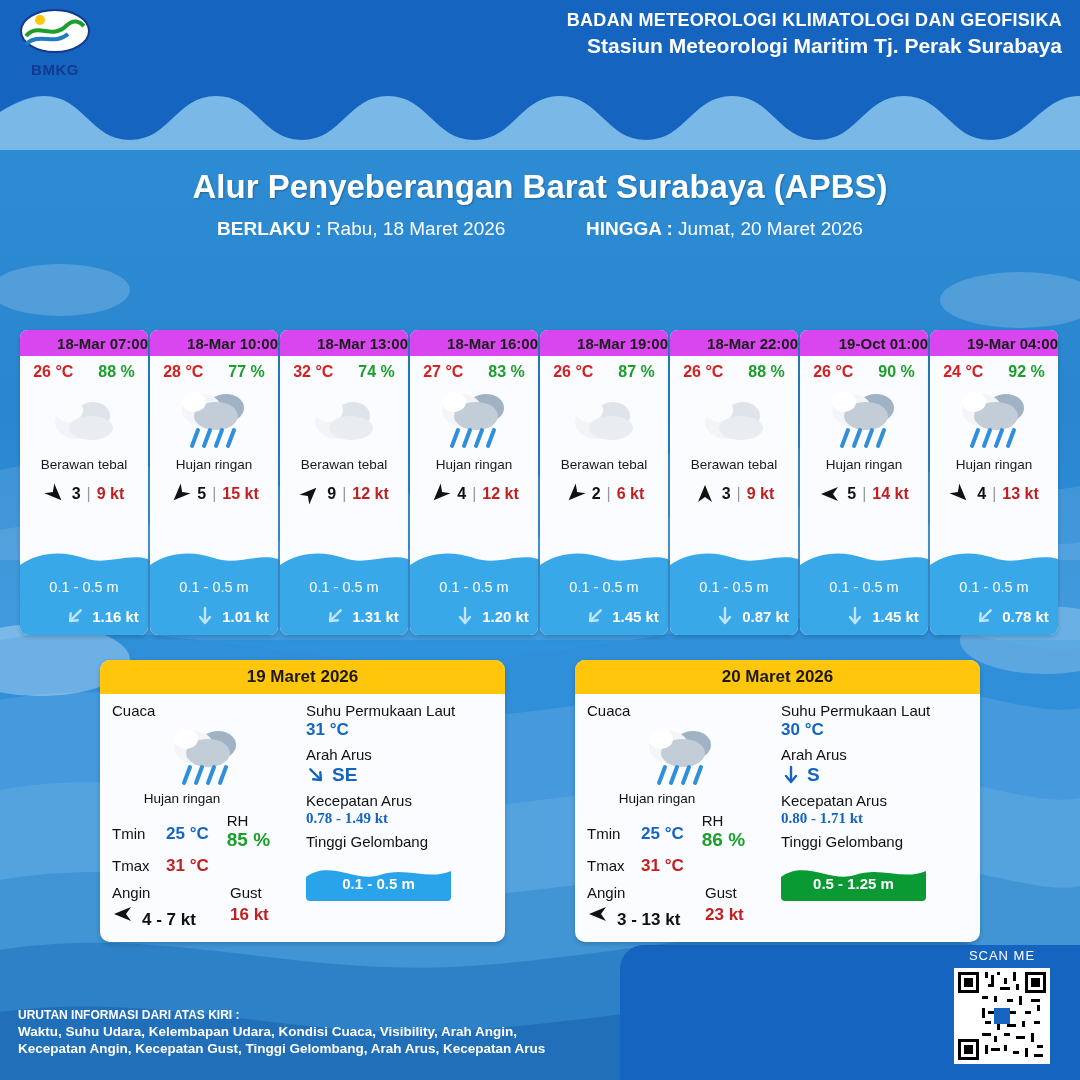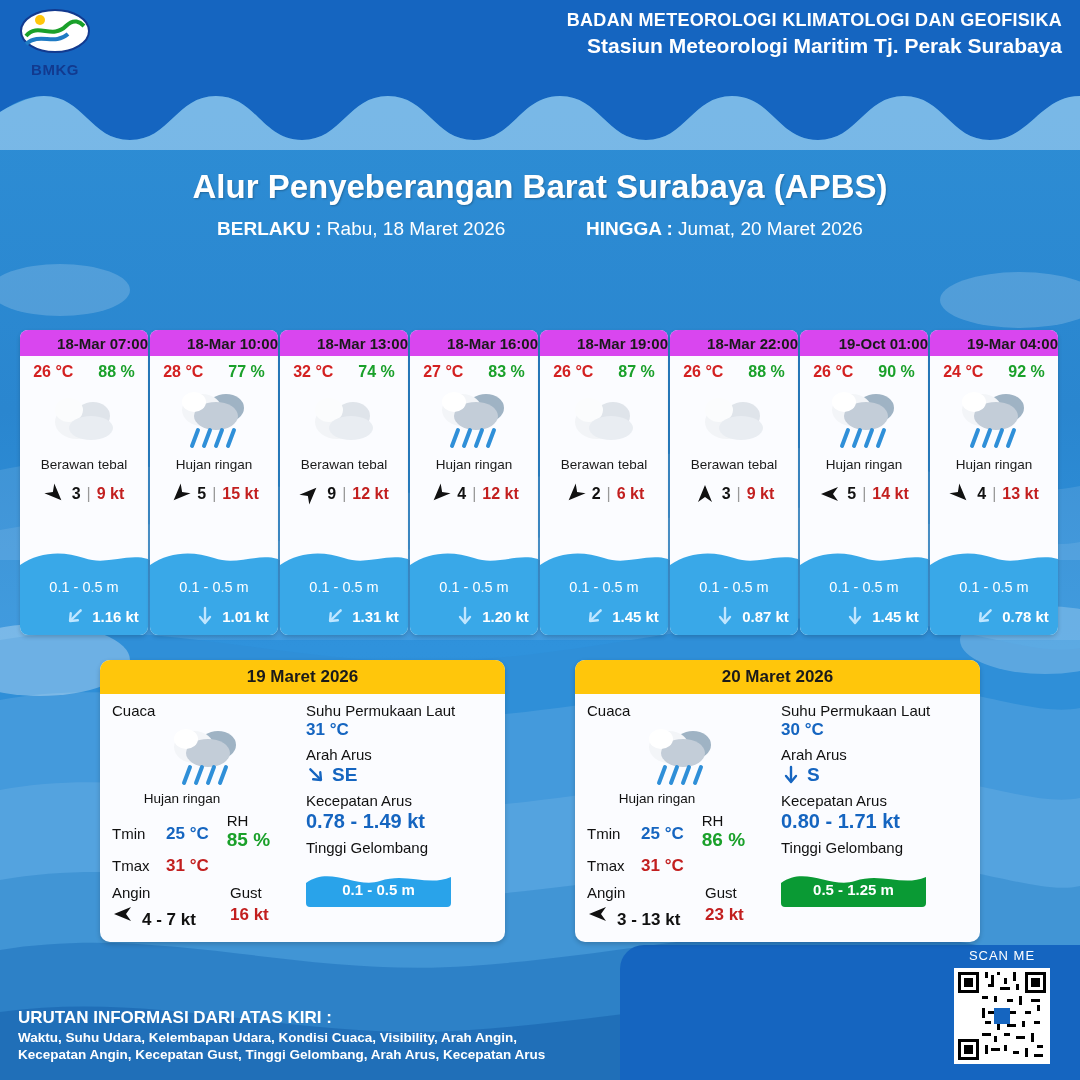--- a/index.html
+++ b/index.html
@@ -61,27 +61,27 @@
   .rowline{display:flex;align-items:baseline;gap:8px;margin-top:12px;}
   .k{font-size:15px;color:#111;width:46px;}
   .v-blue{color:#1565c0;font-size:17px;font-weight:bold;}
   .v-red{color:#c21f1f;font-size:17px;font-weight:bold;}
   .v-green{color:#1aa02a;font-size:19px;font-weight:bold;}
   .two{display:flex;gap:18px;margin-top:6px;}
   .col-lab{font-size:15px;color:#111;}
   .sst{color:#1565c0;font-size:17px;font-weight:bold;margin-top:1px;}
   .arr-row{display:flex;align-items:center;gap:6px;margin-top:1px;}
   .arr-row .dirtxt{color:#1565c0;font-size:19px;font-weight:bold;}
-  .curspd{color:#1565c0;font-size:20px;font-weight:bold;margin-top:1px;}
+  .curspd{color:#1565c0;font-size:15px;font-weight:bold;margin-top:1px;font-family:Liberation Serif, serif;}
   .wavechip{margin-top:5px;width:145px;height:46px;border-radius:4px;position:relative;overflow:hidden;display:flex;align-items:flex-end;justify-content:center;}
   .wavechip span{position:relative;z-index:2;color:#fff;font-size:15px;font-weight:bold;padding-bottom:9px;}
 
   
   .footer{position:absolute;left:0;bottom:0;width:610px;height:86px;z-index:7;padding:14px 0 0 18px;color:#fff;}
-  .footer .ftitle{font-size:17px;font-weight:bold;}
+  .footer .ftitle{font-size:12px;font-weight:bold;}
   .footer .fline{font-size:13.5px;font-weight:bold;margin-top:2px;}
   .scan{position:absolute;right:18px;bottom:16px;width:120px;text-align:center;z-index:7;}
   .scan .sm{color:#fff;font-size:13px;letter-spacing:1px;margin-bottom:5px;}
   .qr{width:96px;height:96px;background:#fff;margin:0 auto;padding:4px;}
   .darkpanel{position:absolute;right:0;bottom:0;width:460px;height:135px;background:#1565c0;border-top-left-radius:24px;z-index:6;}
 </style>
 </head>
 <body>
 
 <div class="bg-base"></div>

